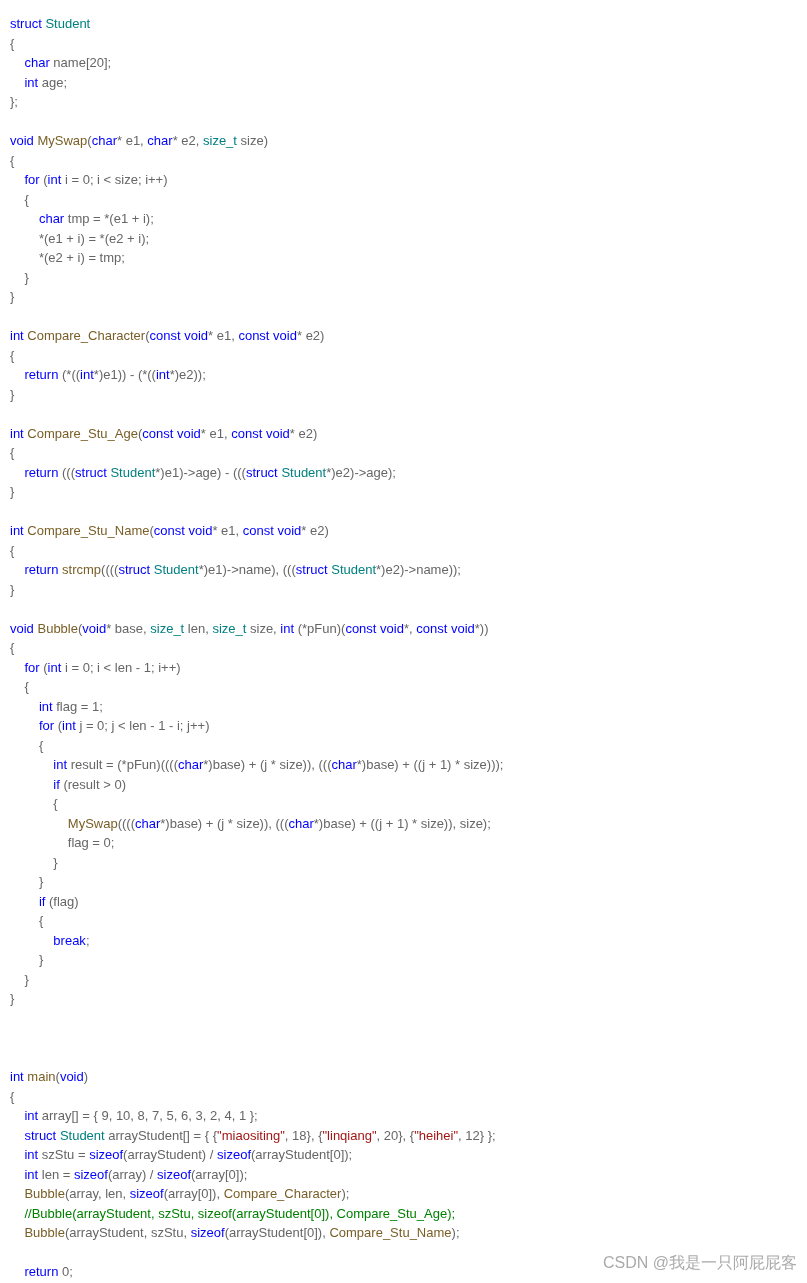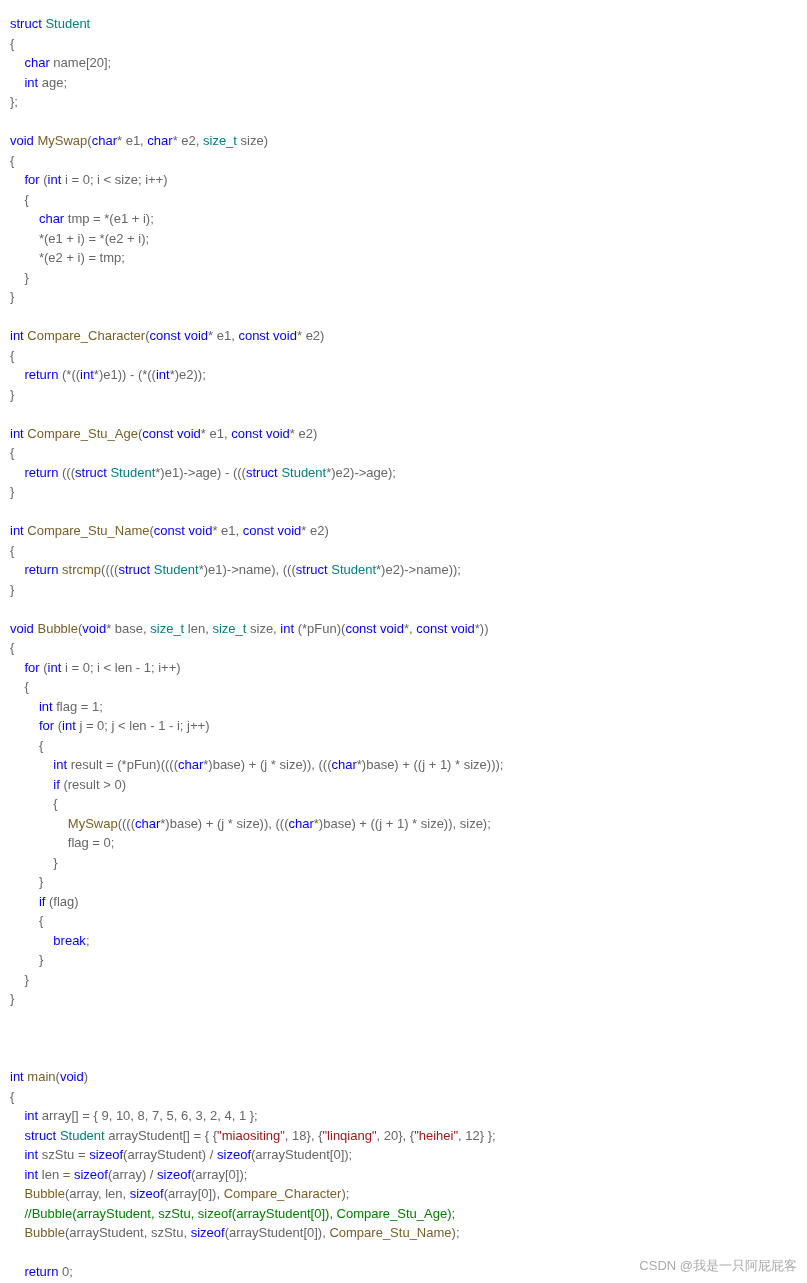--- a/index.html
+++ b/index.html
@@ -22,21 +22,21 @@
   .type { color: #008080; }
   .func { color: #795e26; }
   .num { color: #666; }
   .str { color: #a31515; }
   .comment { color: #008000; }
   .watermark {
     position: fixed;
     right: 10px;
     bottom: 8px;
     color: #aaa;
-    font-size: 13px;
+    font-size: 16px;
     font-family: sans-serif;
   }
 </style>
 </head>
 <body>
 
 <pre id="code-container"><span><span class="kw">struct</span> <span class="type">Student</span></span>
 <span>{</span>
 <span>    <span class="kw">char</span> name[<span class="num">20</span>];</span>
 <span>    <span class="kw">int</span> age;</span>

